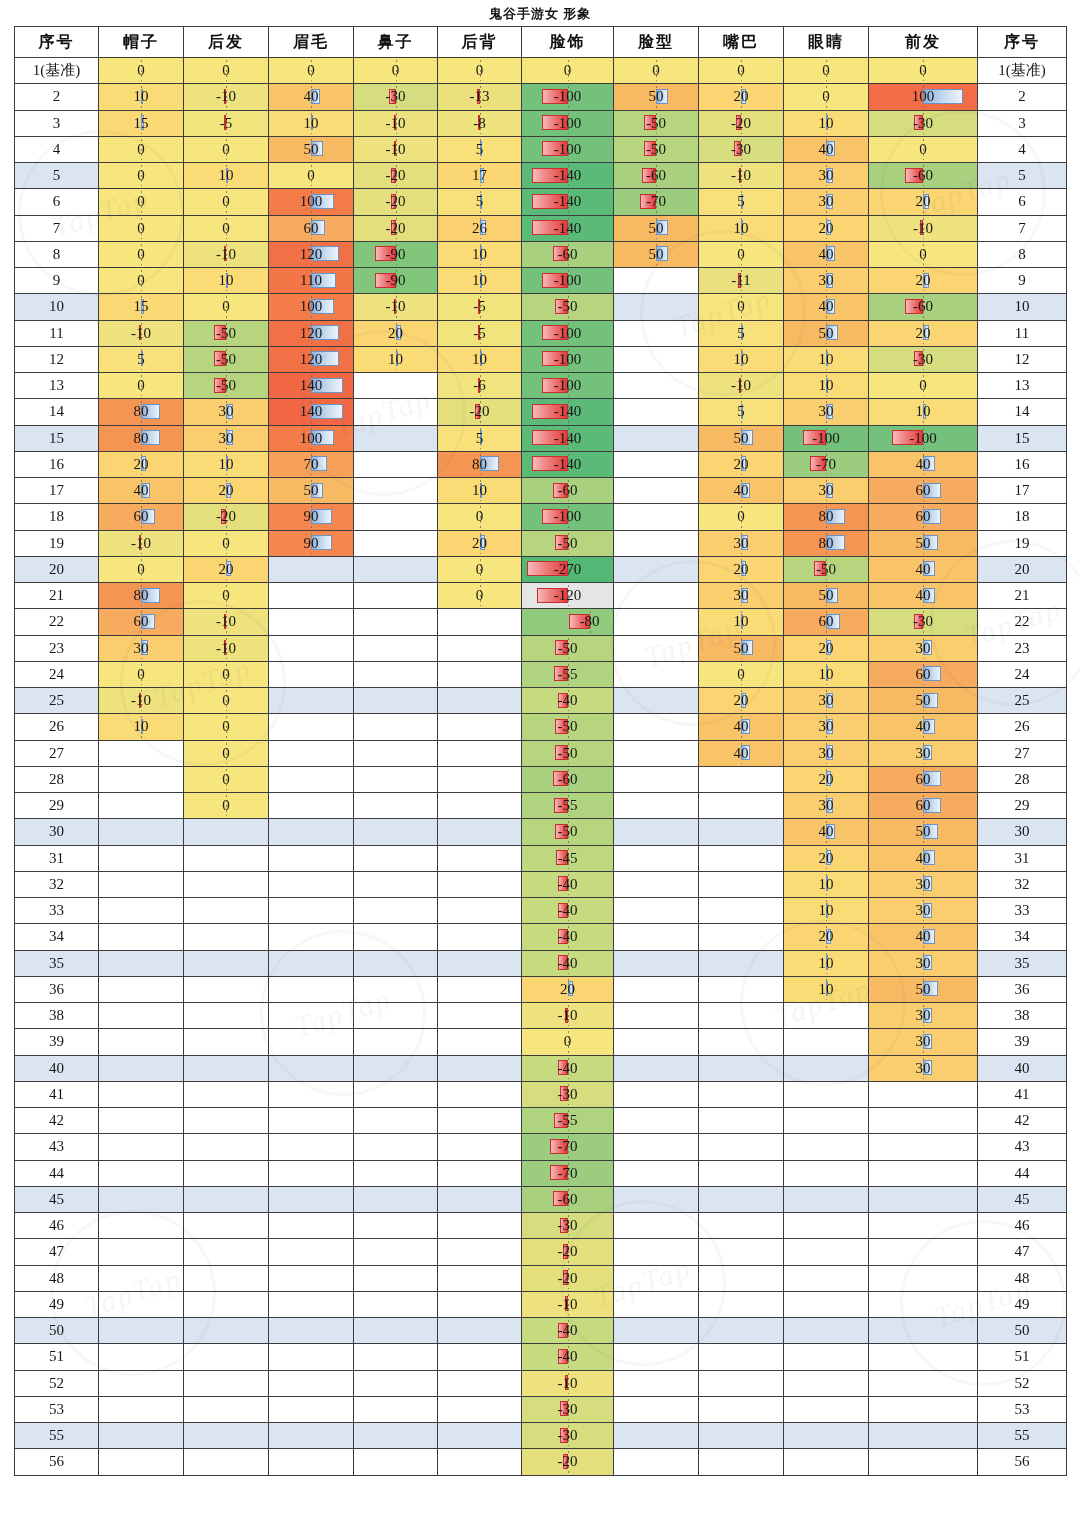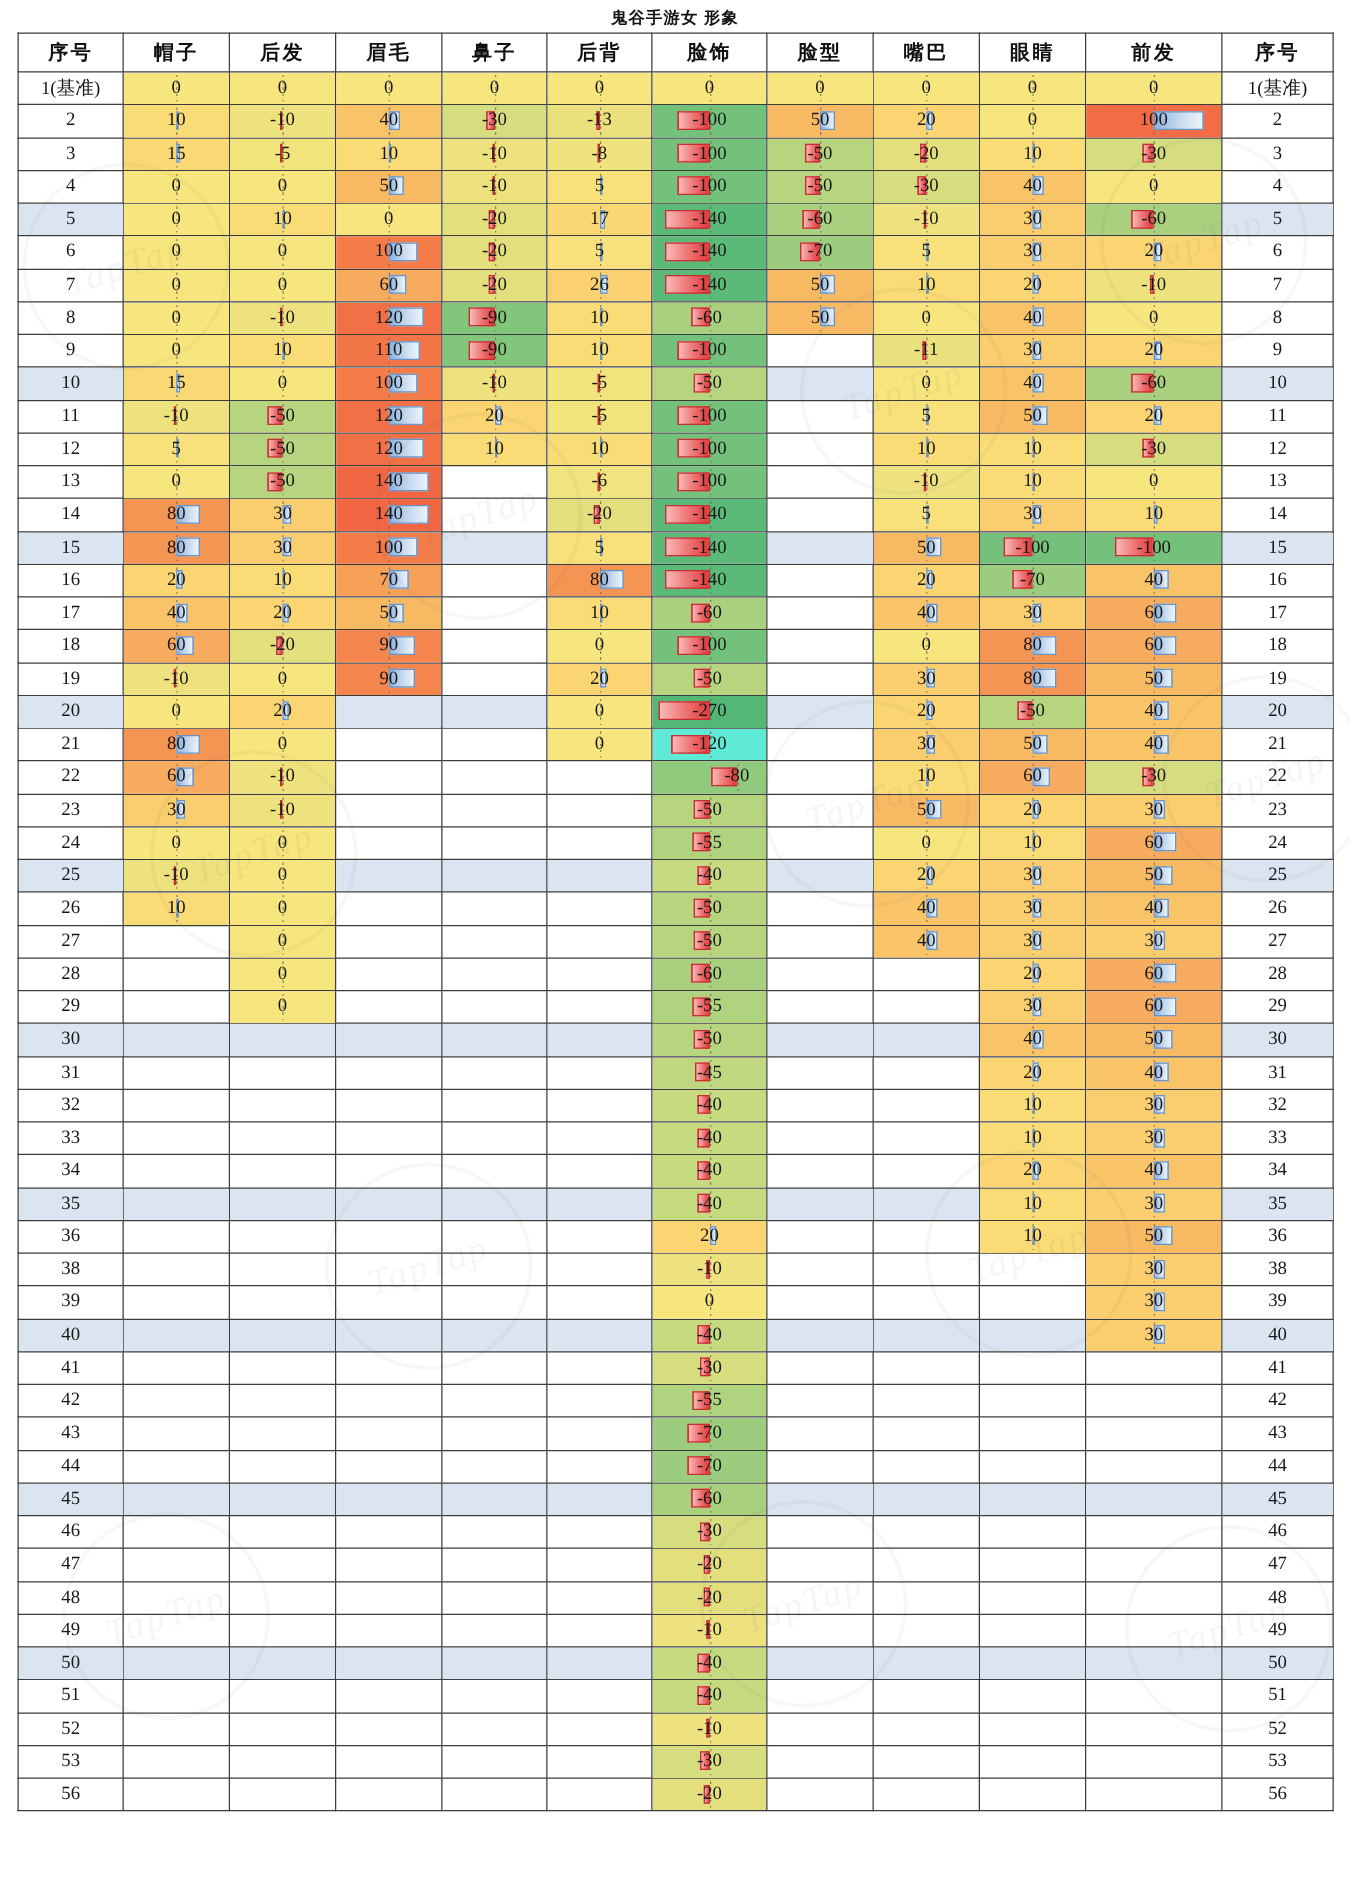--- a/index.html
+++ b/index.html
@@ -1429,21 +1429,21 @@
             </div>
           </td>
           <td></td>
           <td></td>
           <td style="background: rgb(247, 229, 125);">
             <div class="cellwrap">
               <i class="axis"></i>
               <span class="val">0</span>
             </div>
           </td>
-          <td style="background: #5eead4;">
+          <td style="background: #e5e5e5;">
             <div class="cellwrap">
               <i class="axis"></i>
               <i class="bar neg" style="width: 31px;"></i>
               <span class="val">-120</span>
             </div>
           </td>
           <td></td>
           <td style="background: rgb(250, 205, 110);">
             <div class="cellwrap">
               <i class="axis"></i>
@@ -2382,20 +2382,40 @@
               <i class="axis"></i>
               <i class="bar neg" style="width: 8px;"></i>
               <span class="val">-30</span>
             </div>
           </td>
           <td></td>
           <td></td>
           <td></td>
           <td></td>
           <td class="idxcell">53</td>
+        </tr>
+        <tr>
+          <td class="idxcell band">55</td>
+          <td class="band"></td>
+          <td class="band"></td>
+          <td class="band"></td>
+          <td class="band"></td>
+          <td class="band"></td>
+          <td style="background: rgb(213, 221, 127);">
+            <div class="cellwrap">
+              <i class="axis"></i>
+              <i class="bar neg" style="width: 8px;"></i>
+              <span class="val">-30</span>
+            </div>
+          </td>
+          <td class="band"></td>
+          <td class="band"></td>
+          <td class="band"></td>
+          <td class="band"></td>
+          <td class="idxcell band">55</td>
         </tr>
         <tr>
           <td class="idxcell">56</td>
           <td></td>
           <td></td>
           <td></td>
           <td></td>
           <td></td>
           <td style="background: rgb(227, 223, 125);">
             <div class="cellwrap">

